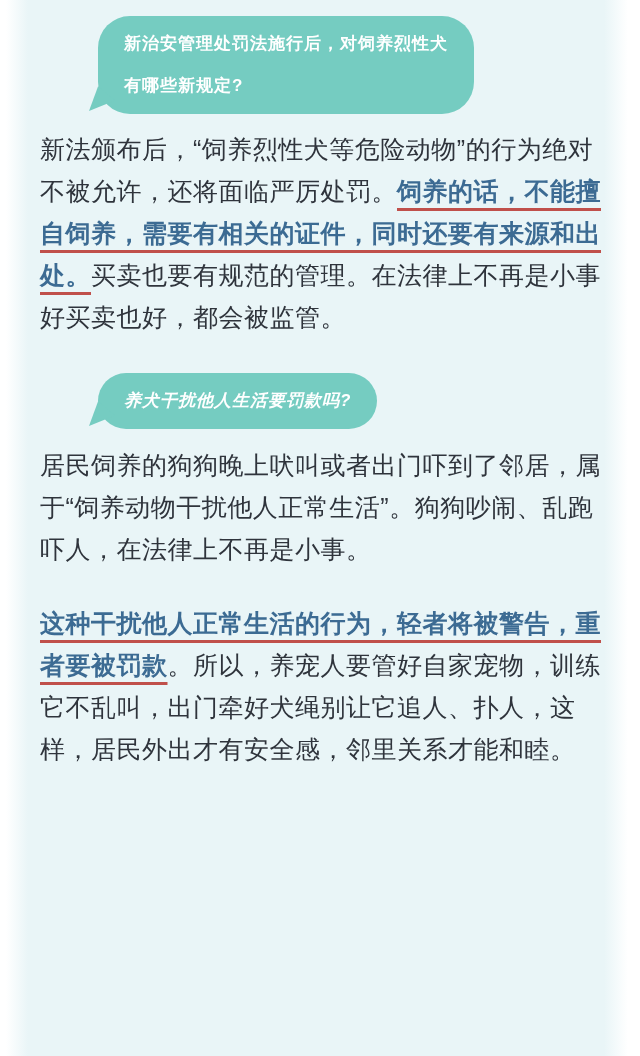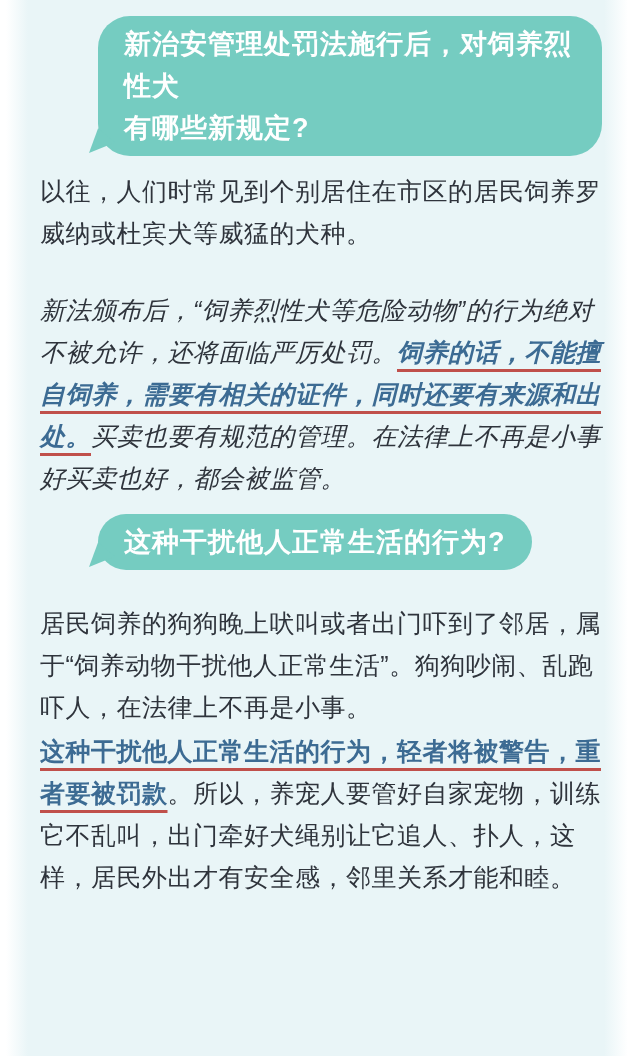--- a/index.html
+++ b/index.html
@@ -27,21 +27,21 @@
     padding: 16px 38px 0 40px;
   }
   .bubble {
     position: relative;
     width: fit-content;
     max-width: 520px;
     margin-left: 58px;
     background: var(--bubble);
     color: var(--bubble-text);
     font-weight: bold;
-    font-size: 27px;
+    font-size: 17px;
     line-height: 42px;
     padding: 7px 26px;
     border-radius: 32px;
     white-space: pre-line;
     letter-spacing: 1px;
   }
   .bubble::before {
     content: "";
     position: absolute;
     left: -9px;
@@ -75,28 +75,26 @@
   main > :nth-child(6) { margin-top: 2px; }
   main > :nth-child(7) { margin-top: 69px; }
 </style>
 </head>
 <body>
 
 <div class="card">
   <main id="article">
       <div class="bubble"><span>新治安管理处罚法施行后，对饲养烈性犬
 有哪些新规定?</span></div>
-      <p class="para"><span class="run">以往，人们时常见到个别居住在市区的居民饲养罗
-威纳或杜宾犬等威猛的犬种。</span></p>
       <p class="para"><span class="run">新法颁布后，“饲养烈性犬等危险动物”的行为绝对
 不被允许，还将面临严厉处罚。</span><span class="hl">饲养的话，不能擅
 自饲养，需要有相关的证件，同时还要有来源和出
 处。</span><span class="run">买卖也要有规范的管理。在法律上不再是小事
 好买卖也好，都会被监管。</span></p>
-      <div class="bubble"><span>这种干扰他人正常生活的行为?</span></div>
+      <div class="bubble"><span>养犬干扰他人生活要罚款吗?</span></div>
       <p class="para"><span class="run">居民饲养的狗狗晚上吠叫或者出门吓到了邻居，属
 于“饲养动物干扰他人正常生活”。狗狗吵闹、乱跑
 吓人，在法律上不再是小事。</span></p>
       <p class="para"><span class="hl">这种干扰他人正常生活的行为，轻者将被警告，重
 者要被罚款</span><span class="run">。所以，养宠人要管好自家宠物，训练
 它不乱叫，出门牵好犬绳别让它追人、扑人，这
 样，居民外出才有安全感，邻里关系才能和睦。</span></p>
     </main>
 </div>
 

